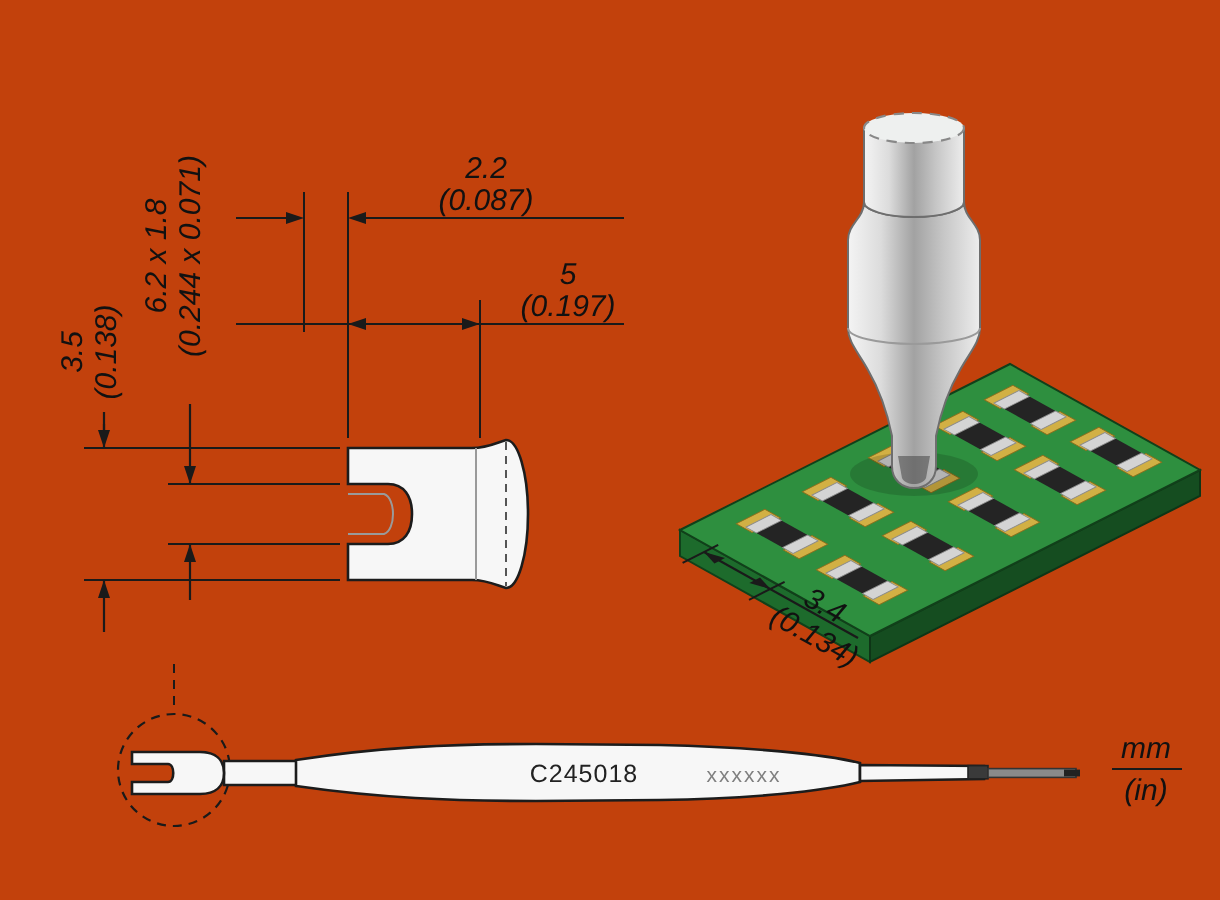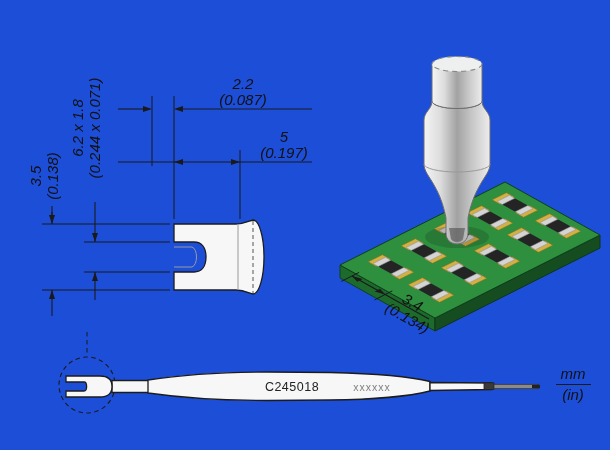--- a/index.html
+++ b/index.html
@@ -1,16 +1,16 @@
 <!DOCTYPE html>
 <html style="--line: #1a1a1a; --text: #111111; --pcb-green: #2e8f3f; --pcb-edge: #1d6b2c; --pcb-edge-dark: #154d20; --pad-gold: #d2b044; --chip-body: #242424; --chip-cap: #d4d4d4;"><head>
 <meta charset="utf-8">
 <style>
   html,body{margin:0;padding:0;background:#fff;}
-  .canvas{width:610px;height:450px;position:relative;background:#1d4ed8;font-family:"Liberation Sans",sans-serif;}
+  .canvas{width:610px;height:450px;position:relative;background:#c2410c;font-family:"Liberation Sans",sans-serif;}
   svg{display:block}
   .dim-line{stroke:var(--line,#1a1a1a);stroke-width:1.1;fill:none}
   .ext-line{stroke:var(--line,#1a1a1a);stroke-width:1;fill:none}
   .dim-arrow{fill:var(--line,#1a1a1a);stroke:none}
   .dim-text{font:italic 15px "Liberation Sans",sans-serif;fill:var(--text,#111)}
   .outline{fill:#f7f7f7;stroke:#1c1c1c;stroke-width:1.3}
   .thin{stroke:#9a9a9a;stroke-width:1;fill:none}
   .dashed{stroke-dasharray:4.5 3.5}
   .hidden-line{stroke:#555;stroke-width:1;fill:none;stroke-dasharray:4 3}
   .pad{fill:var(--pad-gold,#d2b044);stroke:#8a6d1c;stroke-width:.5}

